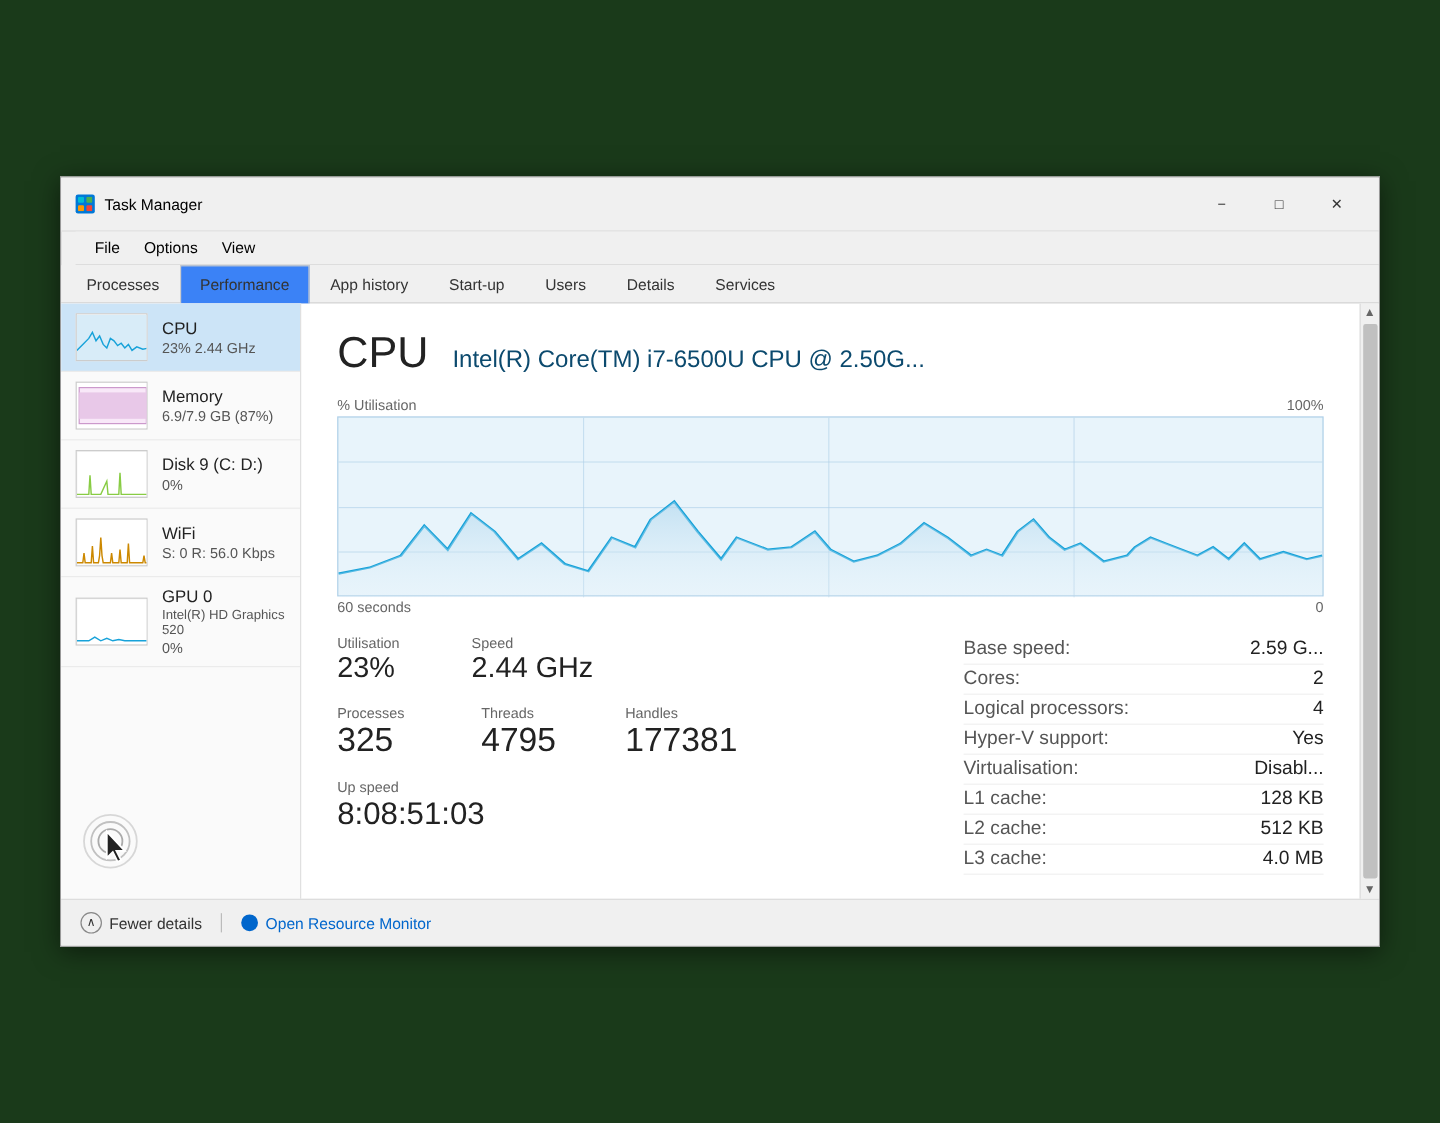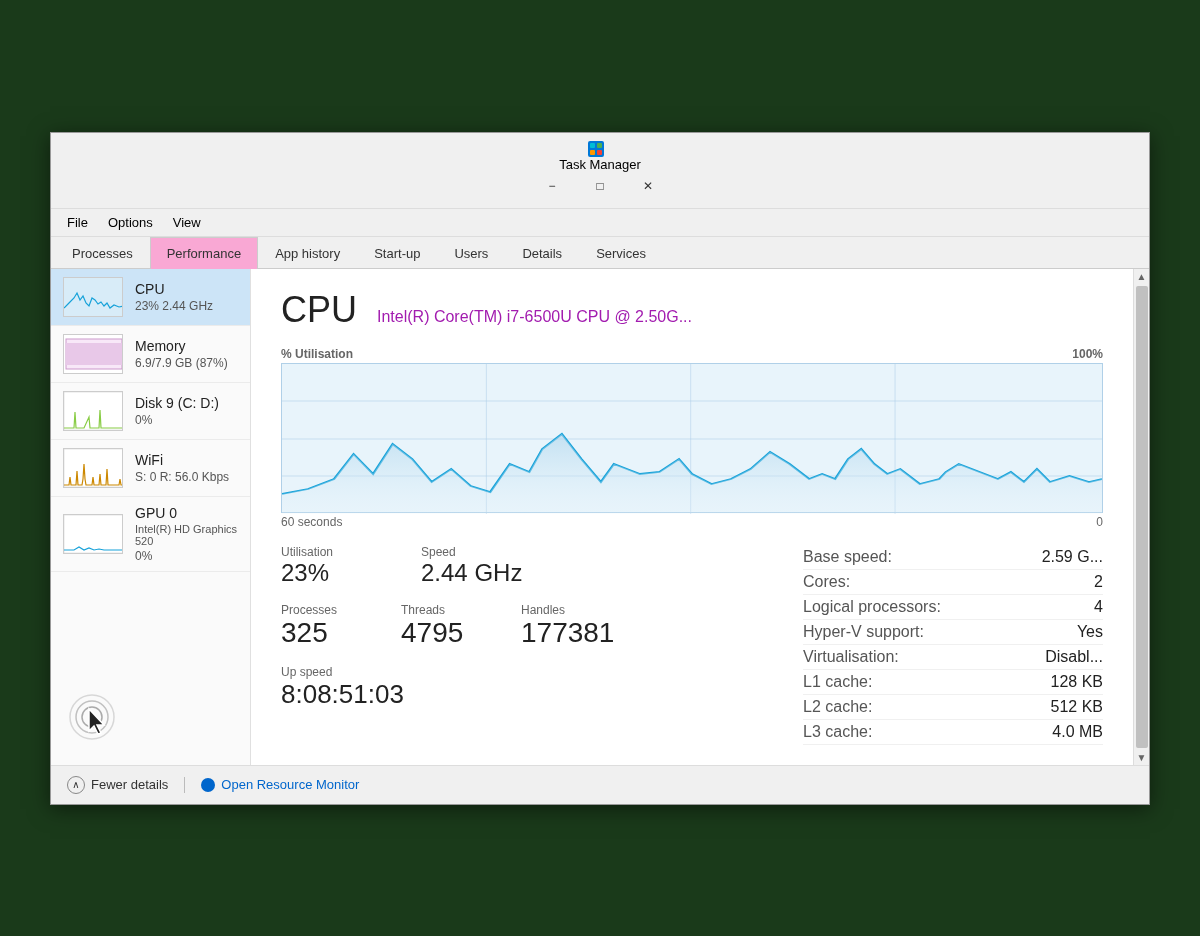--- a/index.html
+++ b/index.html
@@ -19,21 +19,20 @@
       box-shadow: 0 4px 20px rgba(0,0,0,0.5);
       display: flex;
       flex-direction: column;
     }
     .title-bar {
       background: #f0f0f0;
       padding: 8px 12px;
       display: flex;
       align-items: center;
       border-bottom: 1px solid #ddd;
-      flex-direction: column;
     }
     .title-bar-icon {
       width: 16px;
       height: 16px;
       margin-right: 8px;
       background: #0078d7;
       border-radius: 2px;
       display: inline-flex;
       align-items: center;
       justify-content: center;
@@ -60,20 +59,21 @@
       justify-content: center;
       font-size: 12px;
       color: #333;
     }
     .menu-bar {
       padding: 2px 8px;
       display: flex;
       gap: 4px;
       background: #f0f0f0;
       border-bottom: 1px solid #ddd;
+      margin-left: 12px;
     }
     .menu-item {
       padding: 4px 8px;
       font-size: 13px;
       cursor: pointer;
       border-radius: 2px;
     }
     .tab-bar {
       display: flex;
       background: #f0f0f0;
@@ -83,21 +83,21 @@
     .tab {
       padding: 8px 16px;
       font-size: 13px;
       cursor: pointer;
       border: 1px solid transparent;
       border-bottom: none;
       margin-bottom: -1px;
       color: #333;
     }
     .tab.active {
-      background: #f9a8d4;
+      background: #3b82f6;
       border-color: #ccc;
       border-bottom-color: white;
       font-weight: 500;
     }
     .content {
       display: flex;
       flex: 1;
       background: white;
     }
     .sidebar {
@@ -146,43 +146,42 @@
       display: flex;
       align-items: baseline;
       gap: 20px;
     }
     .cpu-title {
       font-size: 36px;
       font-weight: 300;
       color: #222;
     }
     .cpu-subtitle {
-      font-size: 16px;
-      color: #a21caf;
+      font-size: 20px;
+      color: #0c4a6e;
     }
     .chart-area {
       background: #e8f4fb;
       border: 1px solid #b0d0e8;
       position: relative;
       height: 150px;
     }
     .chart-labels {
       display: flex;
       justify-content: space-between;
       font-size: 12px;
       color: #666;
       margin-top: 2px;
     }
     .utilisation-label {
       font-size: 12px;
       color: #666;
       display: flex;
       justify-content: space-between;
       margin-bottom: 2px;
-      font-weight: bold;
     }
     .stat-block { min-width: 90px; }
     .stat-label { font-size: 12px; color: #666; }
     .stat-value { font-size: 24px; font-weight: 300; color: #222; }
     .info-row {
       display: flex;
       justify-content: space-between;
       gap: 3px;
       padding: 3px 0;
       border-bottom: 1px solid #f0f0f0;
@@ -406,21 +405,21 @@
         </div>
         <div class="chart-labels">
           <span>60 seconds</span>
           <span>0</span>
         </div>
       </div>
 
       <div style="display:flex; gap:20px; align-items:flex-start;">
         <div style="flex:1;">
 
-          <div style="display:flex; gap:50px; margin-bottom:16px;">
+          <div style="display:flex; gap:22px; margin-bottom:16px;">
             <div class="stat-block">
               <div class="stat-label">Utilisation</div>
               <div class="stat-value">23%</div>
             </div>
             <div class="stat-block">
               <div class="stat-label">Speed</div>
               <div class="stat-value">2.44 GHz</div>
             </div>
           </div>
 

